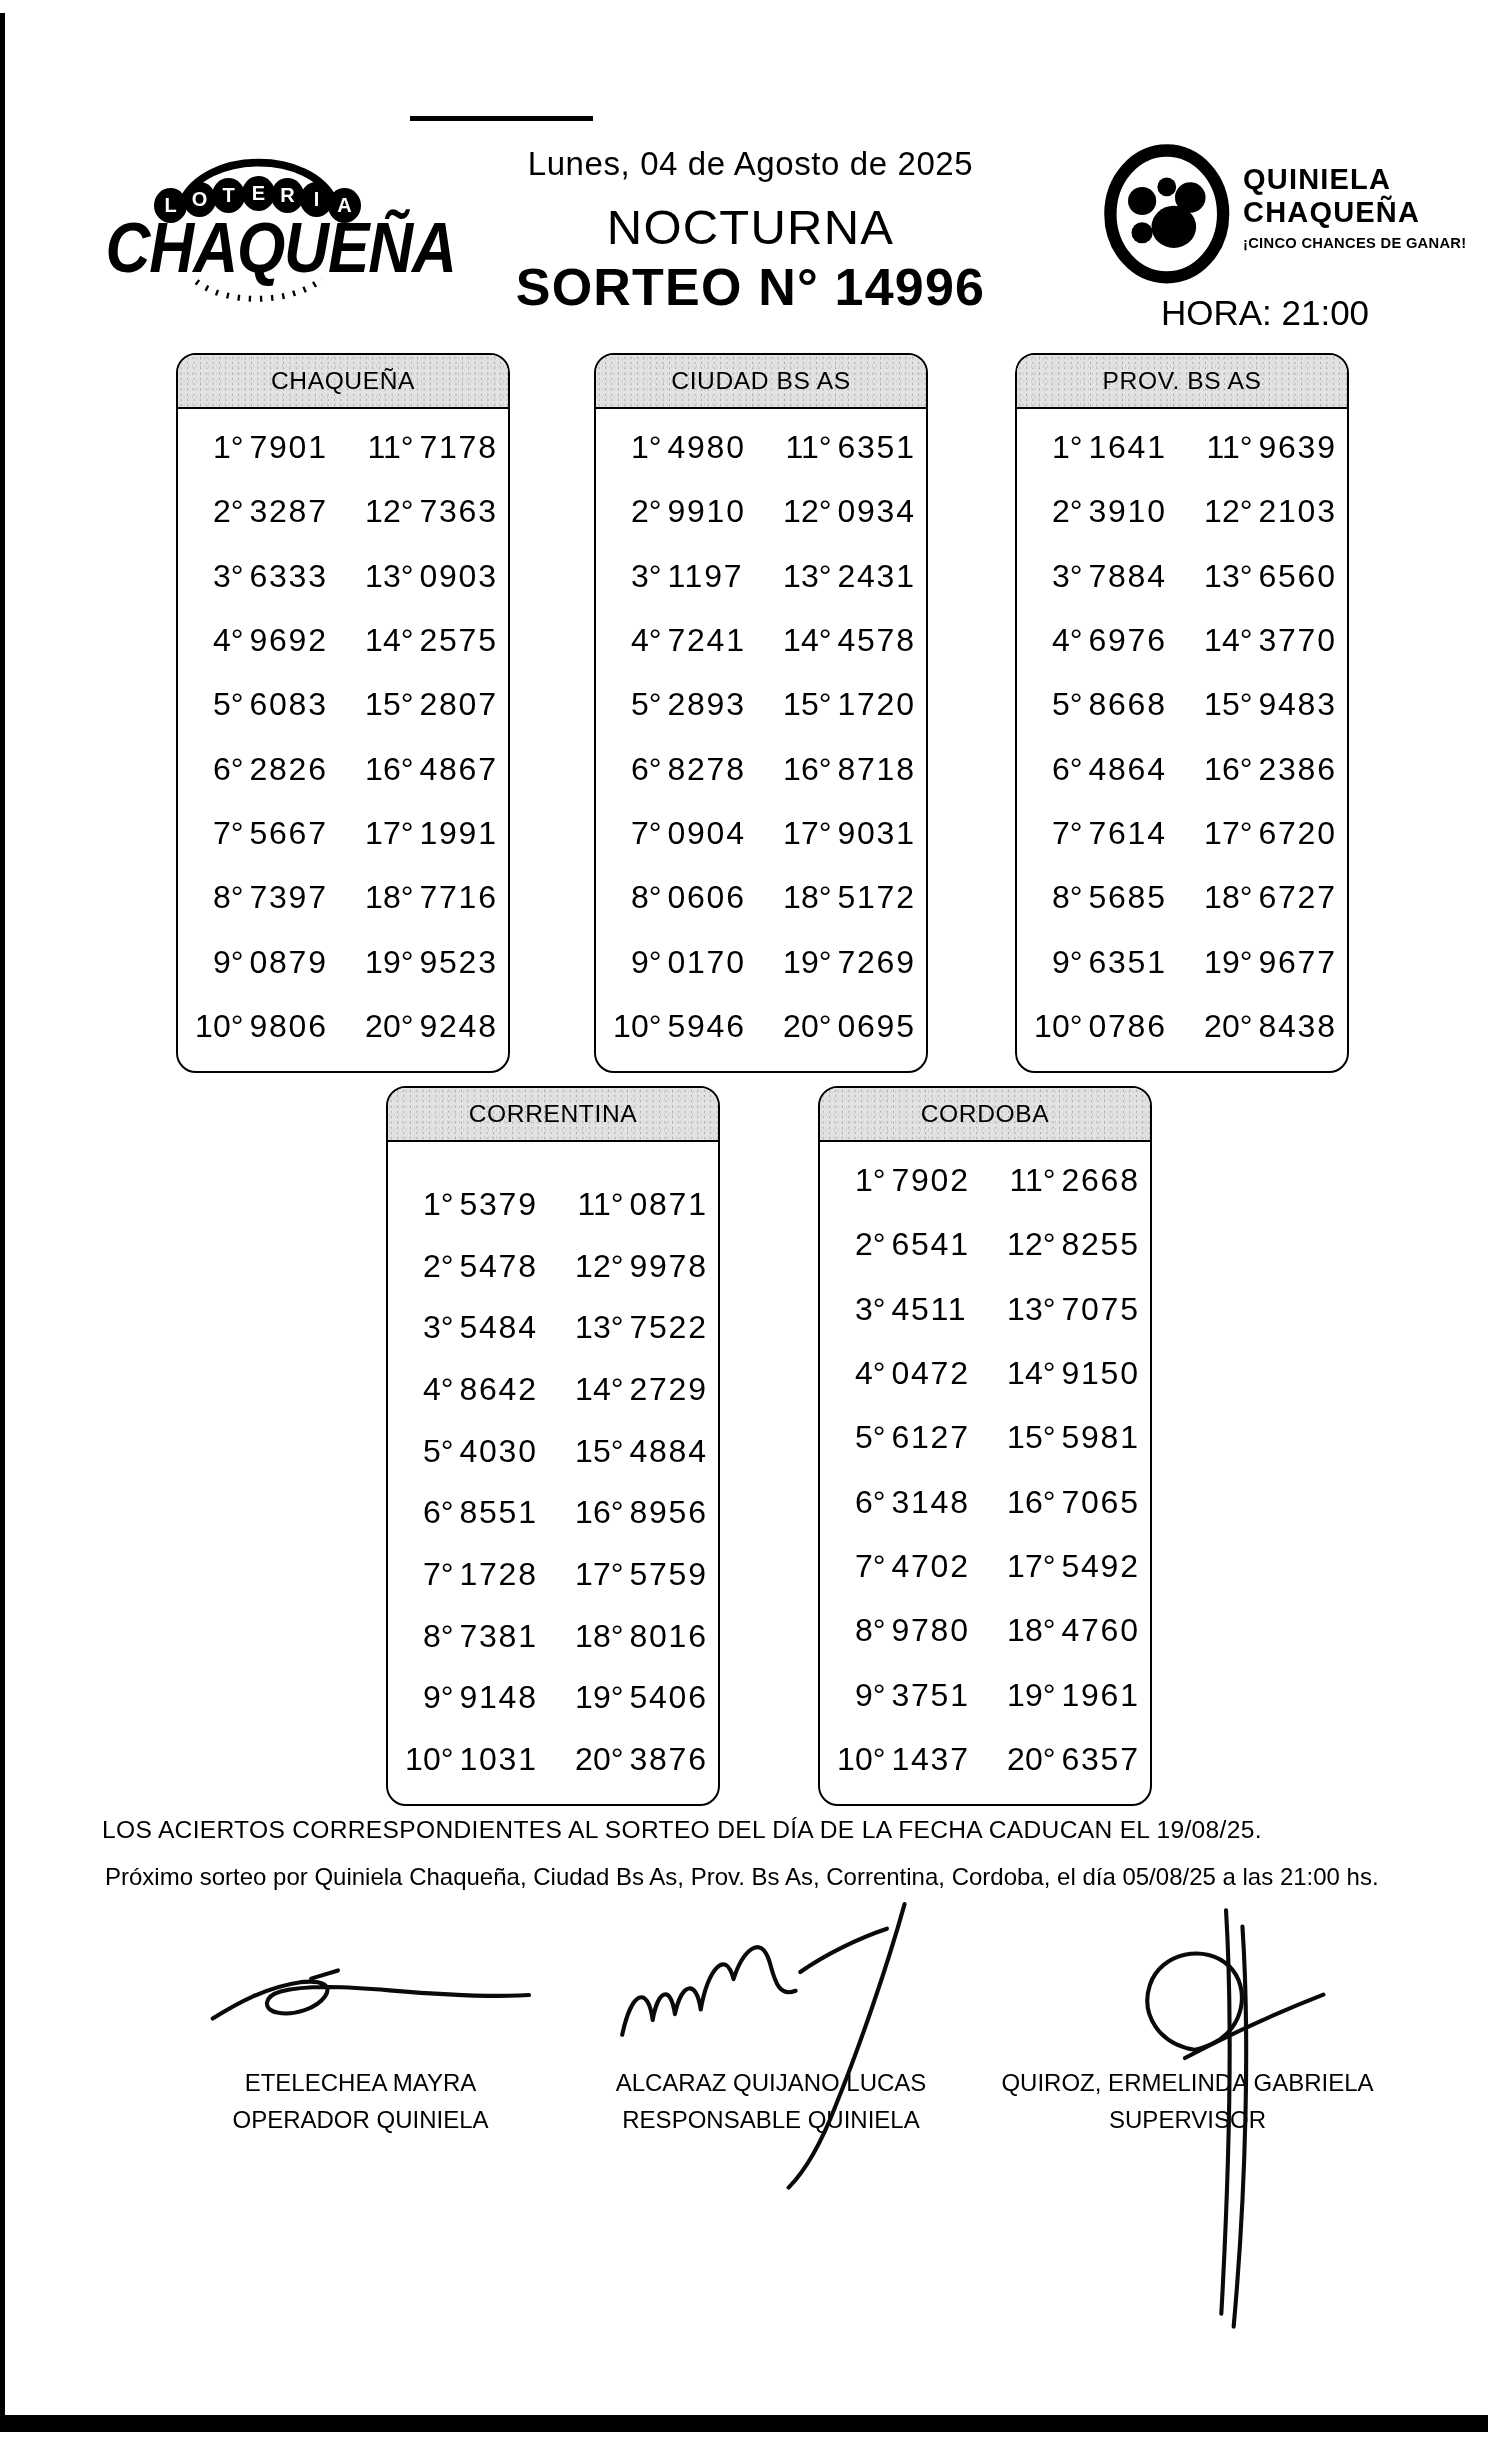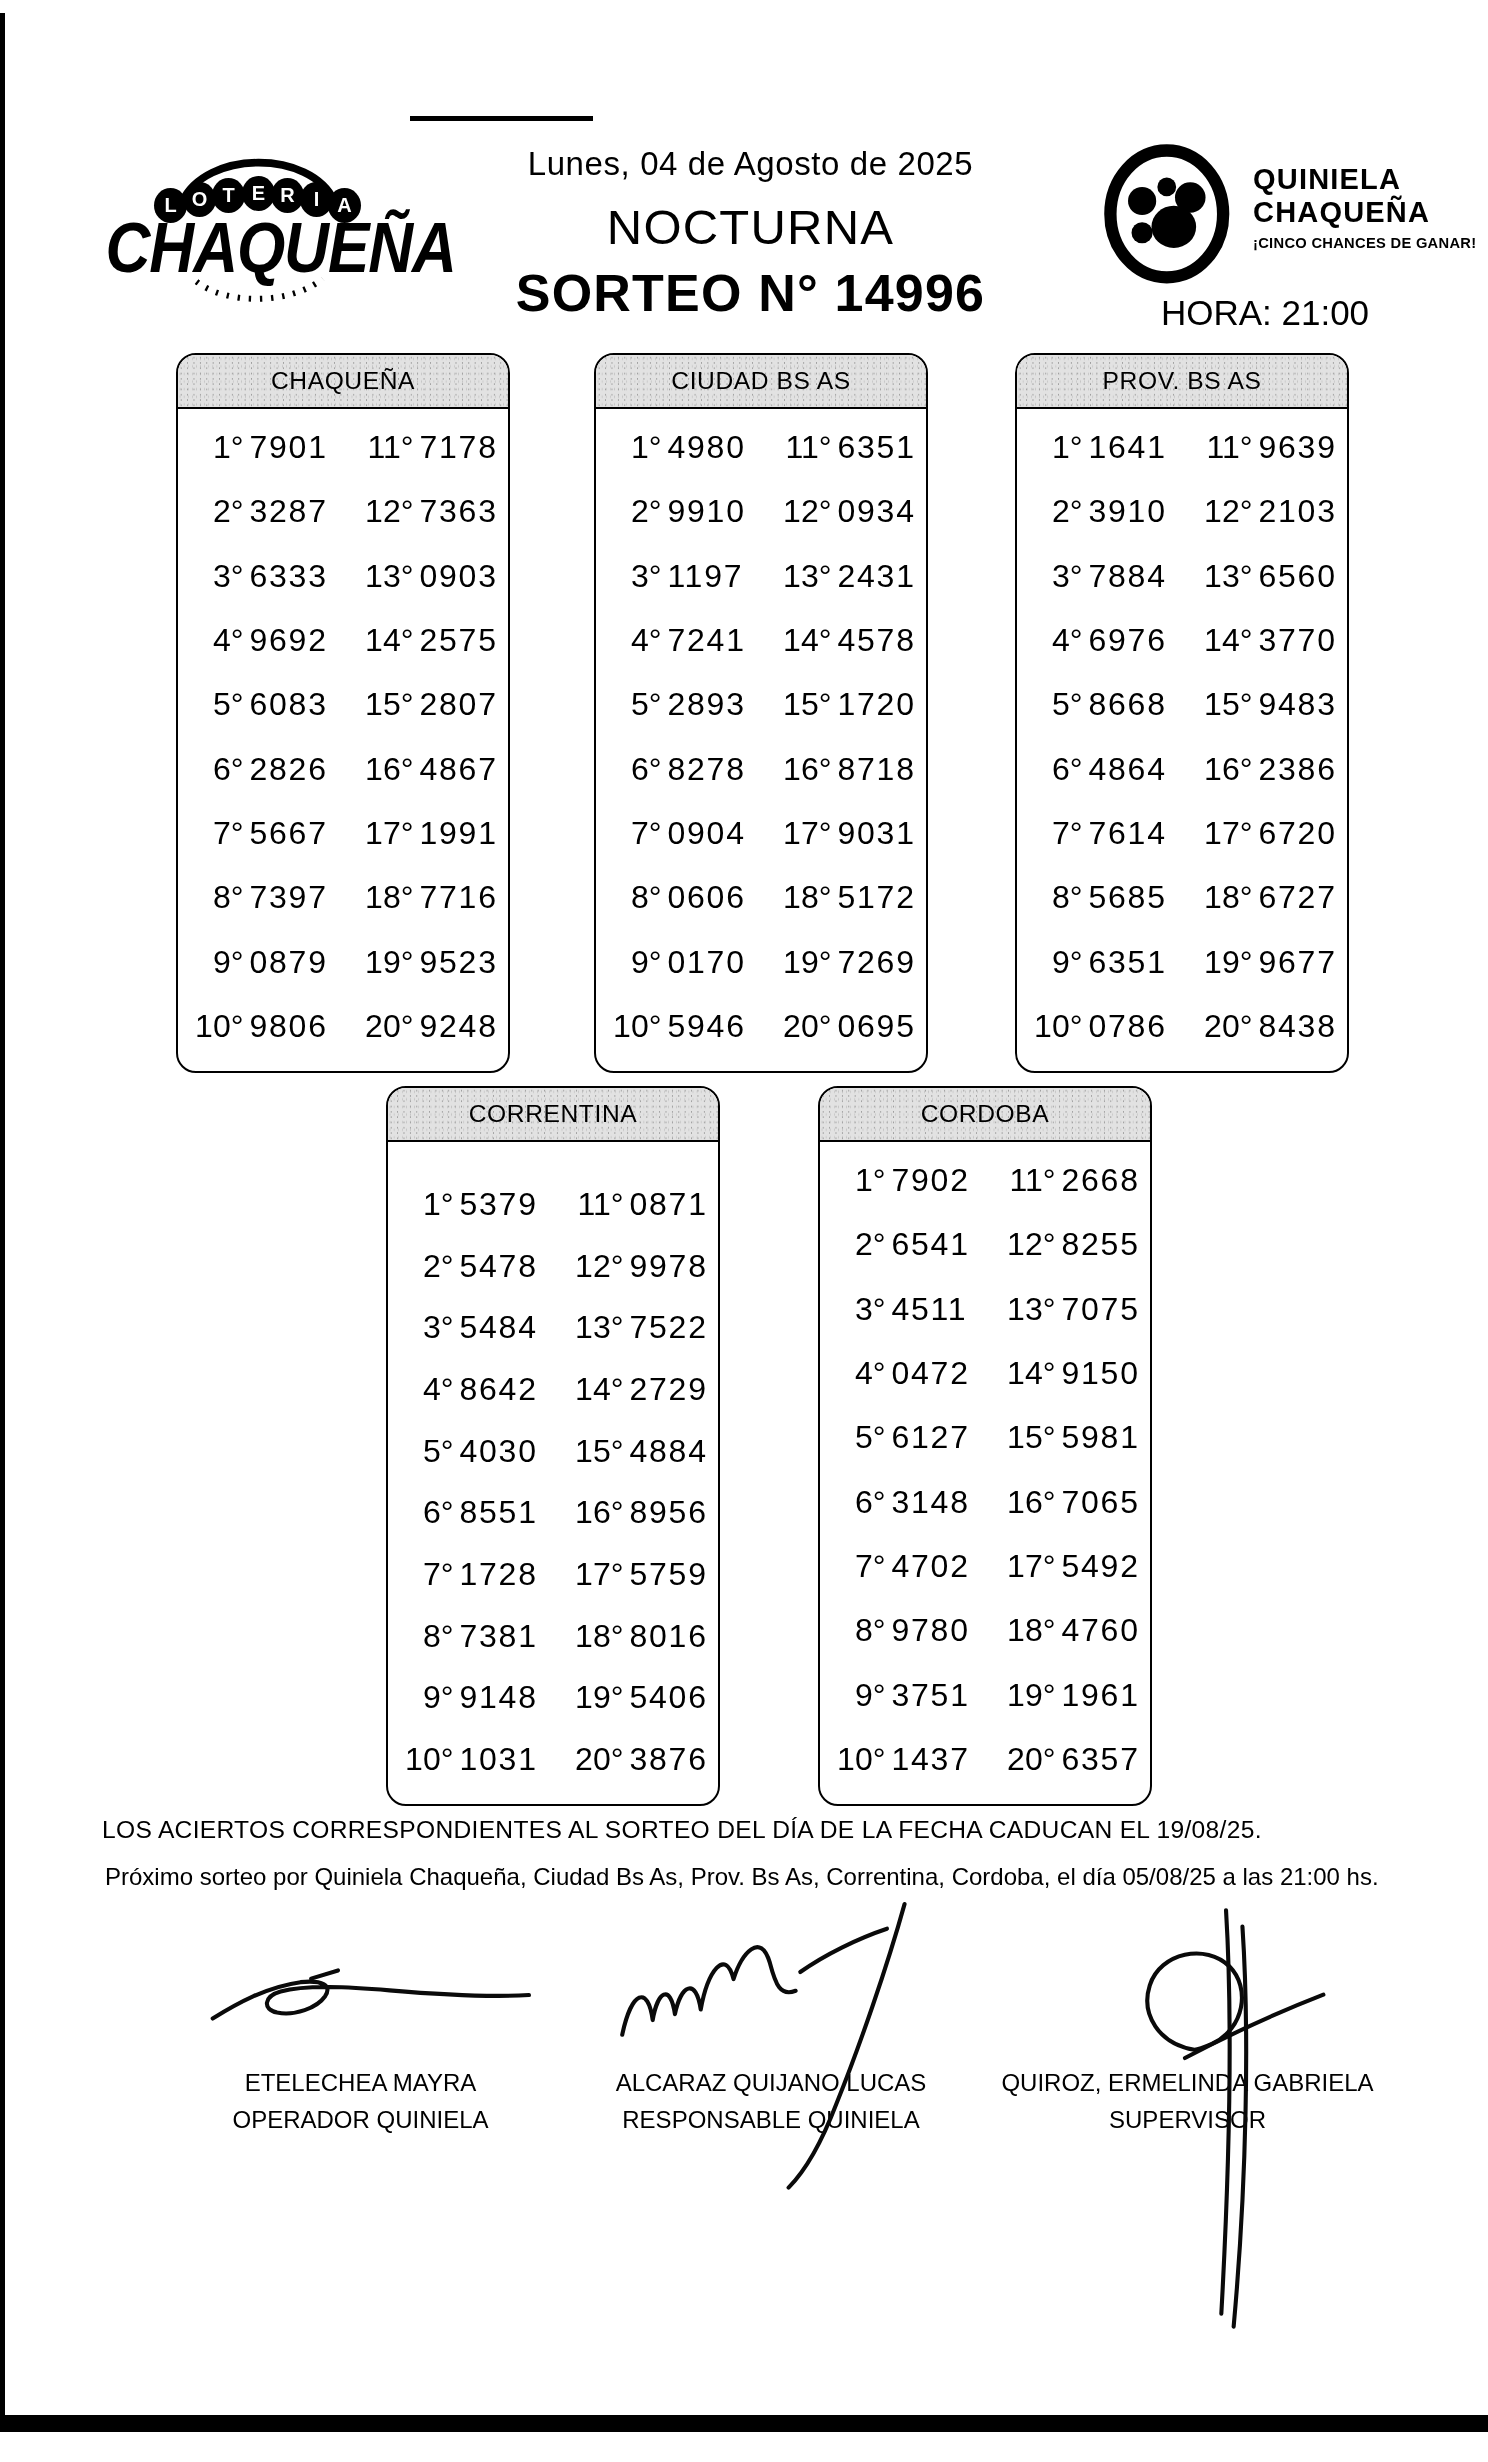--- a/index.html
+++ b/index.html
@@ -30,26 +30,26 @@
   .arc-letter:nth-of-type(7){left:240px;top:56px;}
   .logo-left-name{
     position:absolute;left:0;top:77px;width:352px;text-align:center;
     font-size:69px;font-weight:bold;font-style:italic;letter-spacing:-1.2px;
     transform:scaleX(.9) scaleY(1.02);white-space:nowrap;
   }
 
   .center-header{position:absolute;left:463px;top:145px;width:575px;text-align:center;}
   .hdr-date{font-size:33px;letter-spacing:0.6px;}
   .hdr-nocturna{margin-top:16px;font-size:49px;font-weight:normal;letter-spacing:1.2px;}
-  .hdr-sorteo{margin-top:8px;font-size:52px;font-weight:bold;letter-spacing:1.2px;}
+  .hdr-sorteo{margin-top:2px;font-size:52px;font-weight:bold;letter-spacing:1.2px;}
 
   .logo-right{position:absolute;left:1101px;top:141px;width:328px;}
   .logo-right-row{display:flex;align-items:flex-start;}
   .paw-badge{flex:0 0 auto;}
-  .logo-right-text{margin-left:14px;margin-top:22px;}
+  .logo-right-text{margin-left:4px;margin-top:22px;}
   .lr-word{font-size:29px;font-weight:900;letter-spacing:1.2px;line-height:33px;white-space:nowrap;}
   .lr-tagline{margin-top:5.9px;font-size:14.7px;font-weight:bold;letter-spacing:0.3px;white-space:nowrap;}
   .hora{position:absolute;left:1101px;top:293px;width:328px;text-align:center;font-size:35px;}
 
   
   .panel{
     position:absolute;width:334px;height:720px;background:#fff;
     border:2.9px solid #000;border-radius:20px;overflow:hidden;
     display:flex;flex-direction:column;box-sizing:border-box;
   }

